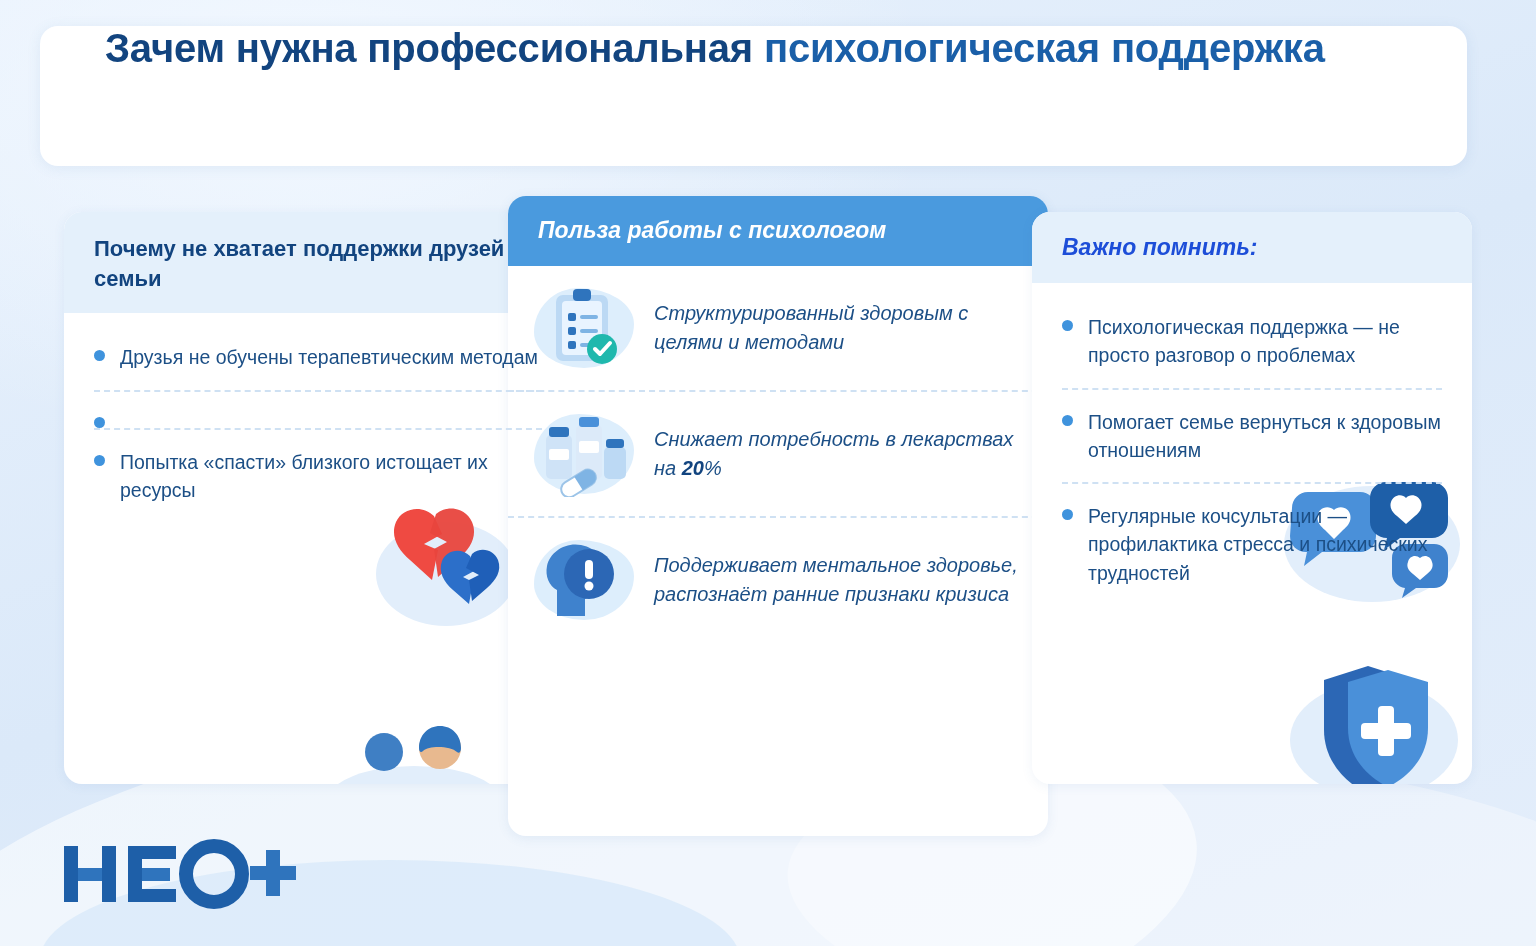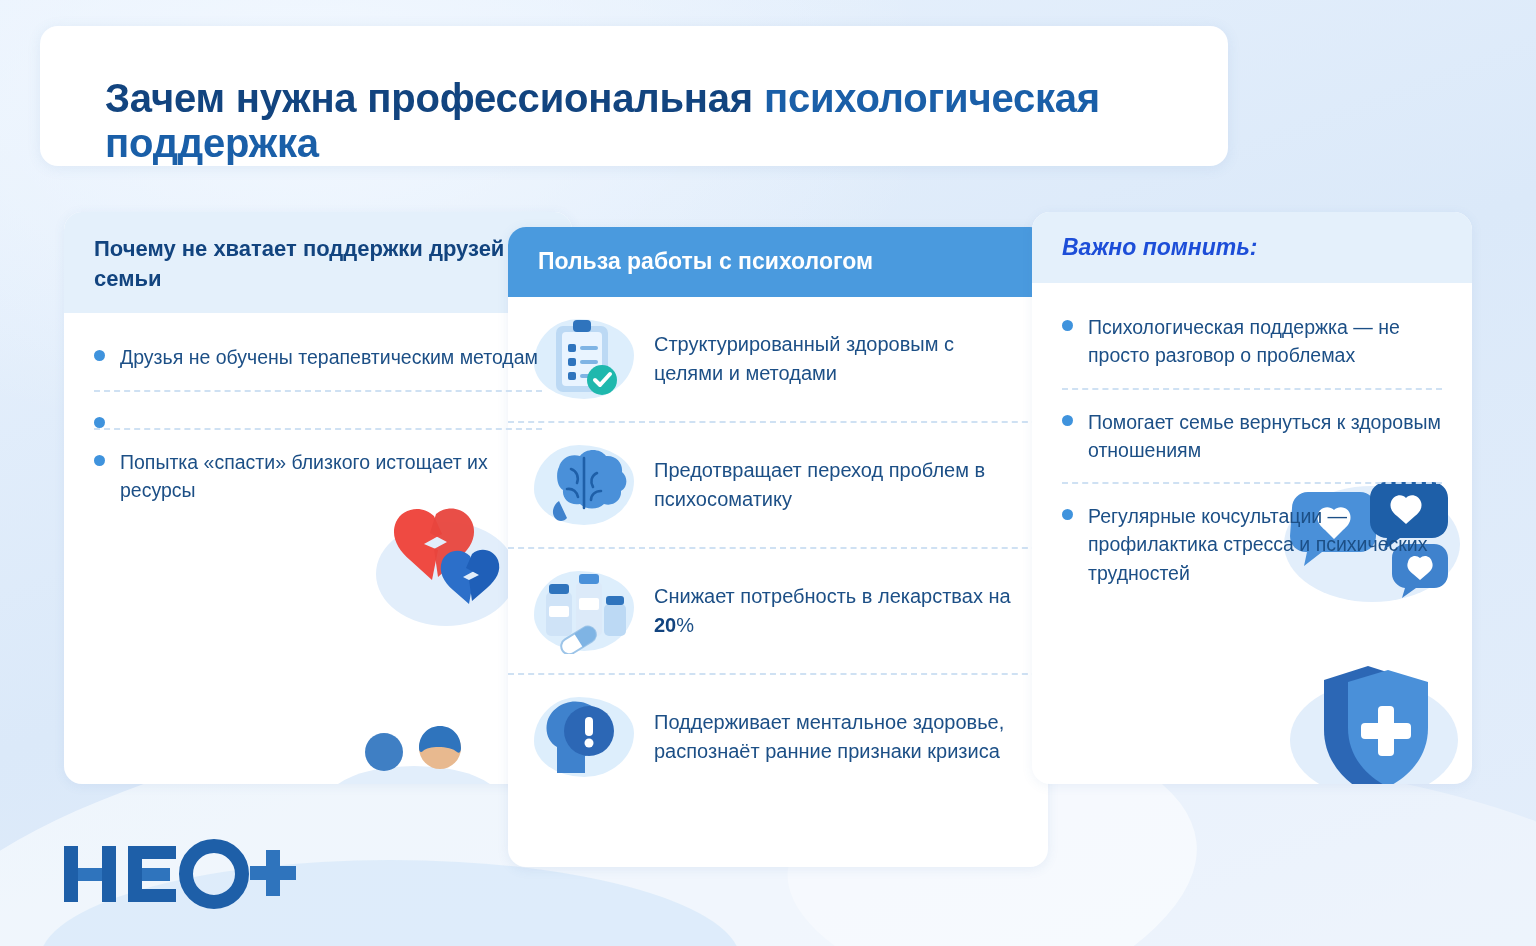--- a/index.html
+++ b/index.html
@@ -23,25 +23,25 @@
     background: rgba(255,255,255,0.45);
     pointer-events: none;
   }
   .sw1 { width: 1300px; height: 420px; left: -100px; top: 700px; transform: rotate(-6deg); background: rgba(255,255,255,0.55); }
   .sw2 { width: 900px; height: 300px; right: -150px; top: 760px; transform: rotate(5deg); background: rgba(255,255,255,0.35); }
   .sw3 { width: 700px; height: 200px; left: 40px; top: 860px; background: rgba(214,232,250,0.7); }
 
   
   .title-card {
     position: absolute;
-    left: 40px; top: 26px; width: 1188px; height: 140px;
+    left: 40px; top: 26px; width: 1427px; height: 140px;
     background: #ffffff;
     border-radius: 18px;
     box-shadow: 0 2px 14px rgba(70,120,180,0.10);
-    display: flex; align-items: flex-end;
+    display: flex; align-items: flex-start;
   }
   .title-text {
     padding-left: 65px;
     font-size: 40px;
     font-weight: bold;
     color: #1a5fa8;
     letter-spacing: -0.2px;
   }
   .title-text .bold-part { color: #12447f; }
 
@@ -51,23 +51,24 @@
     border-radius: 18px;
     background: #ffffff;
   }
   .col-left {
     left: 64px; top: 212px; width: 508px; height: 572px;
     background: linear-gradient(180deg, #ffffff 0%, #ffffff 100%);
     box-shadow: 0 2px 12px rgba(70,120,180,0.08);
     overflow: hidden;
   }
   .col-mid {
-    left: 508px; top: 227px; width: 540px; height: 640px;
+    left: 508px; top: 196px; width: 540px; height: 640px;
     box-shadow: 0 2px 12px rgba(70,120,180,0.10);
     overflow: hidden;
+    font-style: italic;
   }
   .col-right {
     left: 1032px; top: 212px; width: 440px; height: 572px;
     box-shadow: 0 2px 12px rgba(70,120,180,0.08);
     overflow: hidden;
   }
 
   .head-soft {
     background: #e4f0fb;
     padding: 22px 30px 20px 30px;
@@ -203,31 +204,20 @@
           <rect x="34" y="44" width="18" height="4" rx="2" fill="#7fb4e4"></rect>
           <rect x="22" y="56" width="8" height="8" rx="2" fill="#2f74bd"></rect>
           <rect x="34" y="58" width="14" height="4" rx="2" fill="#7fb4e4"></rect>
           <circle cx="56" cy="64" r="15" fill="#1fb8ad"></circle>
           <path d="M49 64l5 5 10-11" stroke="#ffffff" stroke-width="4" fill="none" stroke-linecap="round" stroke-linejoin="round"></path>
         </svg>
       </div>
       <div class="mtext">Структурированный здоровым с целями и методами</div>
     </div>
 
-    <div class="mrow">
-      <div class="icon-box">
-        <div class="icon-blob"></div>
-        <svg width="86" height="72" viewBox="0 0 86 72">
-          <path d="M18 18c2-9 12-14 21-11 6-8 20-8 26 0 10-1 17 7 16 16 6 5 6 15-1 19 1 9-8 16-17 13-6 6-18 6-24 0-10 2-18-5-17-14-7-4-7-18-4-23z" fill="#4a90d9"></path>
-          <path d="M43 9v50M30 20c6 2 8 8 6 14M56 24c-6 3-7 9-4 14M26 40c6-1 10 3 11 8M60 42c-6 0-10 4-10 9" stroke="#1e5fa8" stroke-width="2.6" fill="none" stroke-linecap="round"></path>
-          <path d="M18 52c-6 4-8 12-4 17 3 4 9 4 12 0" fill="#3f82cd"></path>
-        </svg>
-      </div>
-      <div class="mtext">Предотвращает переход проблем в психосоматику</div>
-    </div>
 
     <div class="mrow">
       <div class="icon-box">
         <div class="icon-blob"></div>
         <svg width="96" height="86" viewBox="0 0 96 86">
           <rect x="10" y="24" width="26" height="44" rx="5" fill="#cfe3f7"></rect>
           <rect x="13" y="16" width="20" height="10" rx="3" fill="#2f74bd"></rect>
           <rect x="13" y="38" width="20" height="11" rx="2" fill="#ffffff"></rect>
           <rect x="40" y="14" width="26" height="54" rx="5" fill="#dceaf9"></rect>
           <rect x="43" y="6" width="20" height="10" rx="3" fill="#4a90d9"></rect>

